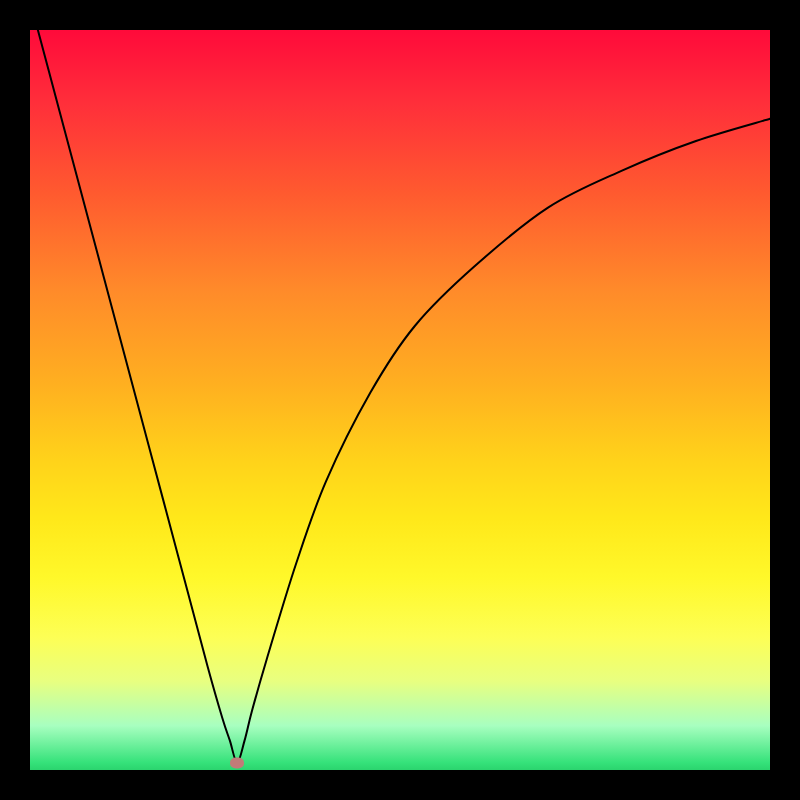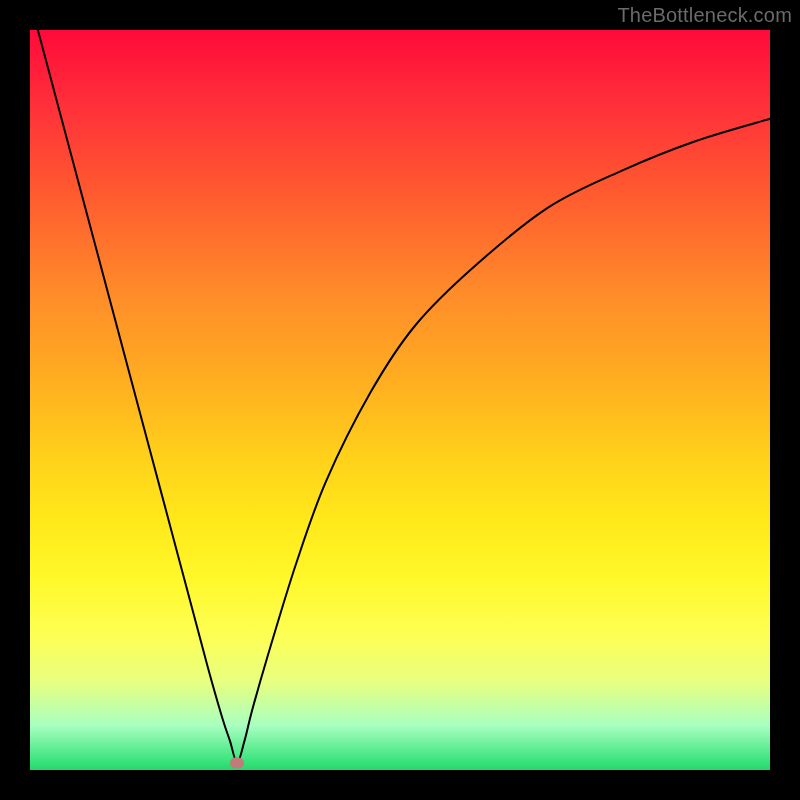--- a/index.html
+++ b/index.html
@@ -70,21 +70,20 @@
     height: 11px;
     border-radius: 6px / 5px;
     background: #c17b78;
     transform: translate(-50%, -50%);
   }
 </style>
 </head>
 <body>
 
 <div class="frame">
-  <div class="watermark">TheBottleneck.com</div>
 
   <div class="plot-area">
     <svg class="curve" viewBox="0 0 740 740">
       <path id="curve-path" d="M 0.0 -29.6 C 4.9 -11.1, 19.7 44.4, 29.6 81.4 C 39.5 118.4, 49.3 155.4, 59.2 192.4 C 69.1 229.4, 78.9 266.4, 88.8 303.4 C 98.7 340.4, 108.5 377.4, 118.4 414.4 C 128.3 451.4, 138.1 488.4, 148.0 525.4 C 157.9 562.4, 170.2 609.3, 177.6 636.4 C 185.0 663.5, 188.7 675.9, 192.4 688.2 C 196.1 700.5, 197.3 703.0, 199.8 710.4 C 202.3 717.8, 204.7 732.6, 207.2 732.6 C 209.7 732.6, 212.1 719.0, 214.6 710.4 C 217.1 701.8, 218.3 694.4, 222.0 680.8 C 225.7 667.2, 229.4 653.7, 236.8 629.0 C 244.2 604.3, 256.5 562.4, 266.4 532.8 C 276.3 503.2, 283.7 479.8, 296.0 451.4 C 308.3 423.0, 325.6 388.5, 340.4 362.6 C 355.2 336.7, 367.5 317.0, 384.8 296.0 C 402.1 275.0, 421.8 256.5, 444.0 236.8 C 466.2 217.1, 493.3 193.6, 518.0 177.6 C 542.7 161.6, 567.3 151.7, 592.0 140.6 C 616.7 129.5, 641.3 119.6, 666.0 111.0 C 690.7 102.4, 727.7 92.5, 740.0 88.8"></path>
     </svg>
     <div class="marker" id="min-marker" style="left: 207.2px; top: 732.6px;"></div>
   </div>
 </div>
 
 </body></html>

